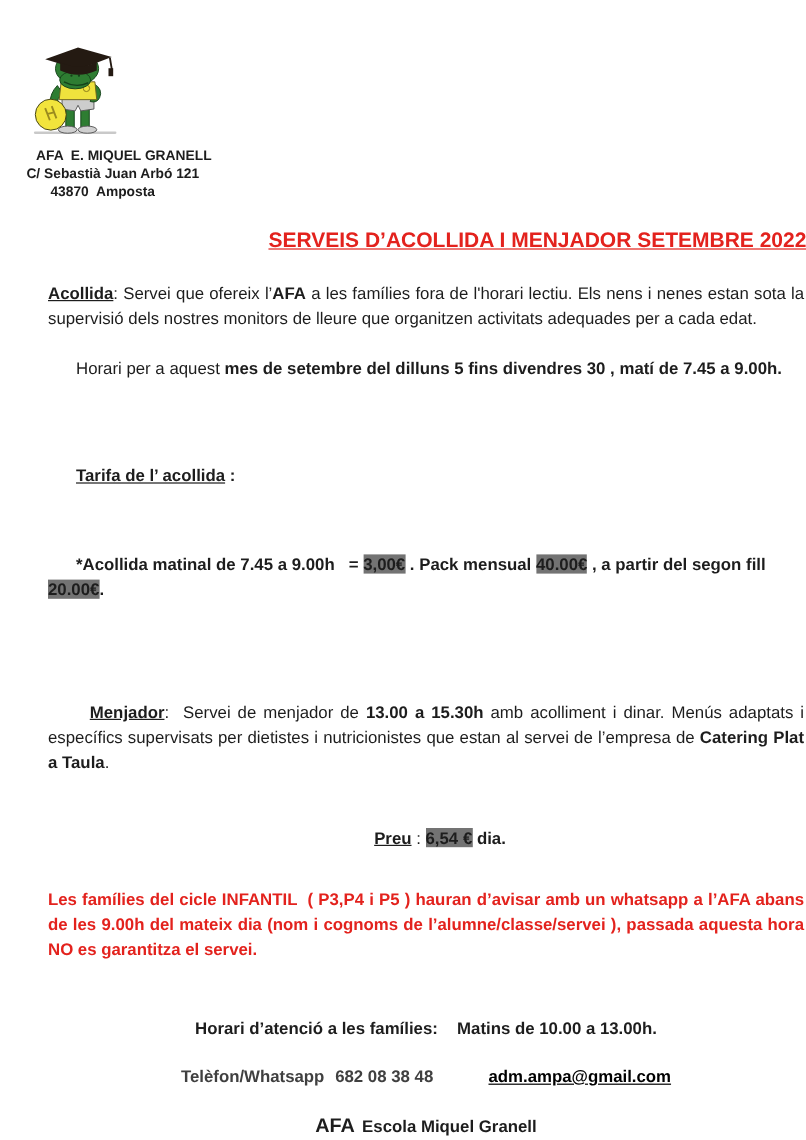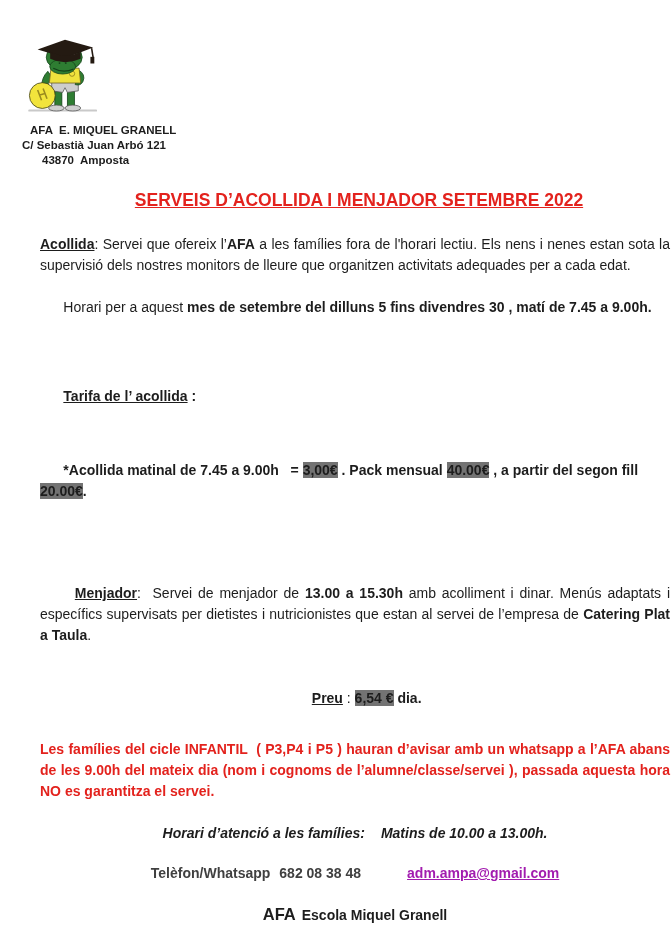--- a/index.html
+++ b/index.html
@@ -11,42 +11,42 @@
     font-family:"Liberation Sans","DejaVu Sans",sans-serif;
     color:#1d1d1d;
   }
   
   .header{padding-top:30px;padding-left:14px;}
   .mascot{width:86px;height:92px;display:block;margin-left:8px;}
   .org-name{font-size:11.5px;font-weight:700;padding-left:16px;margin-top:2px;white-space:pre-wrap;}
   .addr{font-size:11.5px;font-weight:700;padding-left:8px;margin-top:3px;white-space:pre-wrap;}
   .addr-2{padding-left:28px;}
   
-  .doc-title{margin-top:24px;padding-left:46px;text-align:center;
+  .doc-title{margin-top:24px;padding-left:46px;text-align:right;
     color:#e3221d;font-size:17.5px;font-weight:700;}
   .doc-title .t-inner{text-decoration:underline;}
   
   .content{padding:0 2px 0 40px;font-size:14px;line-height:21px;}
   .b{font-weight:700;}
   .u{text-decoration:underline;}
   .hl{background:#737373;}
   .red{color:#404040;}
   .p-intro{margin-top:23px;text-align:justify;}
   .p-line{white-space:pre-wrap;}
   .tarifa-head{margin-top:26px;font-weight:700;white-space:pre-wrap;}
   .tarifa-line{margin-top:11px;font-weight:700;white-space:pre-wrap;}
   .menjador-p{margin-top:39px;text-align:justify;white-space:pre-wrap;}
   .preu-line{white-space:pre-wrap;text-align:center;}
   .notice{margin-top:9px;font-weight:700;color:#e3221d;text-align:justify;white-space:pre-wrap;}
   .center-line{text-align:center;font-weight:700;}
-  .hours-line{margin-top:21px;font-style:italic;}
+  .hours-line{margin-top:45px;}
   .hours-value{margin-left:16px;}
   .phone-line{margin-top:19px;}
   .phone-number{margin-left:9px;}
-  .email-link{margin-left:46px;color:#a21caf;text-decoration:underline;font-weight:700;cursor:pointer;}
+  .email-link{margin-left:46px;color:#000000;text-decoration:underline;font-weight:700;cursor:pointer;}
   .footer-line{margin-top:20px;}
   .footer-org-short{font-size:16.5px;}
   .footer-org-rest{font-size:14px;margin-left:6px;}
 </style>
 </head>
 <body>
 
 <div class="page">
 
   <div class="header">

